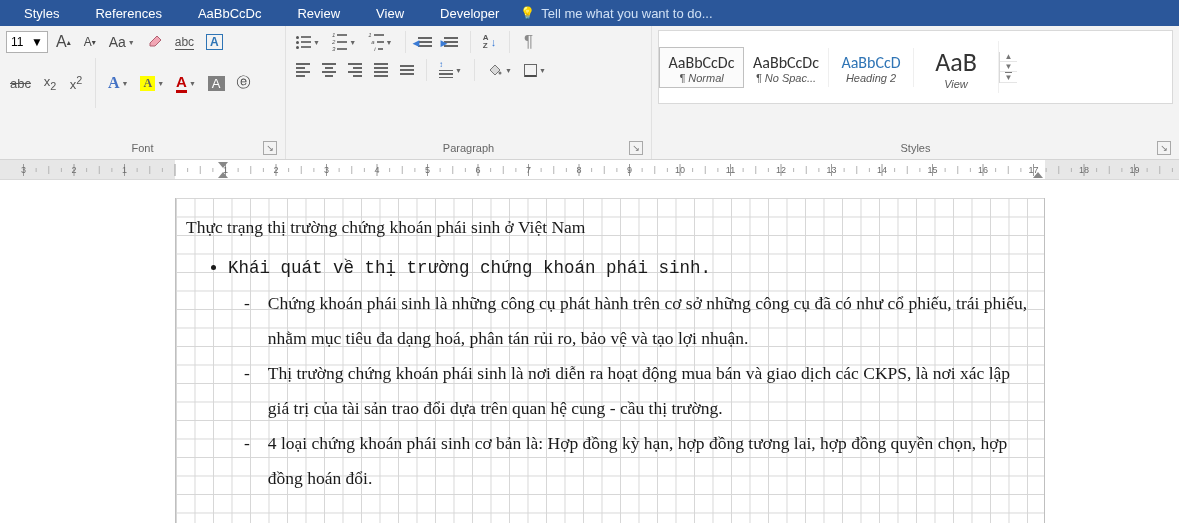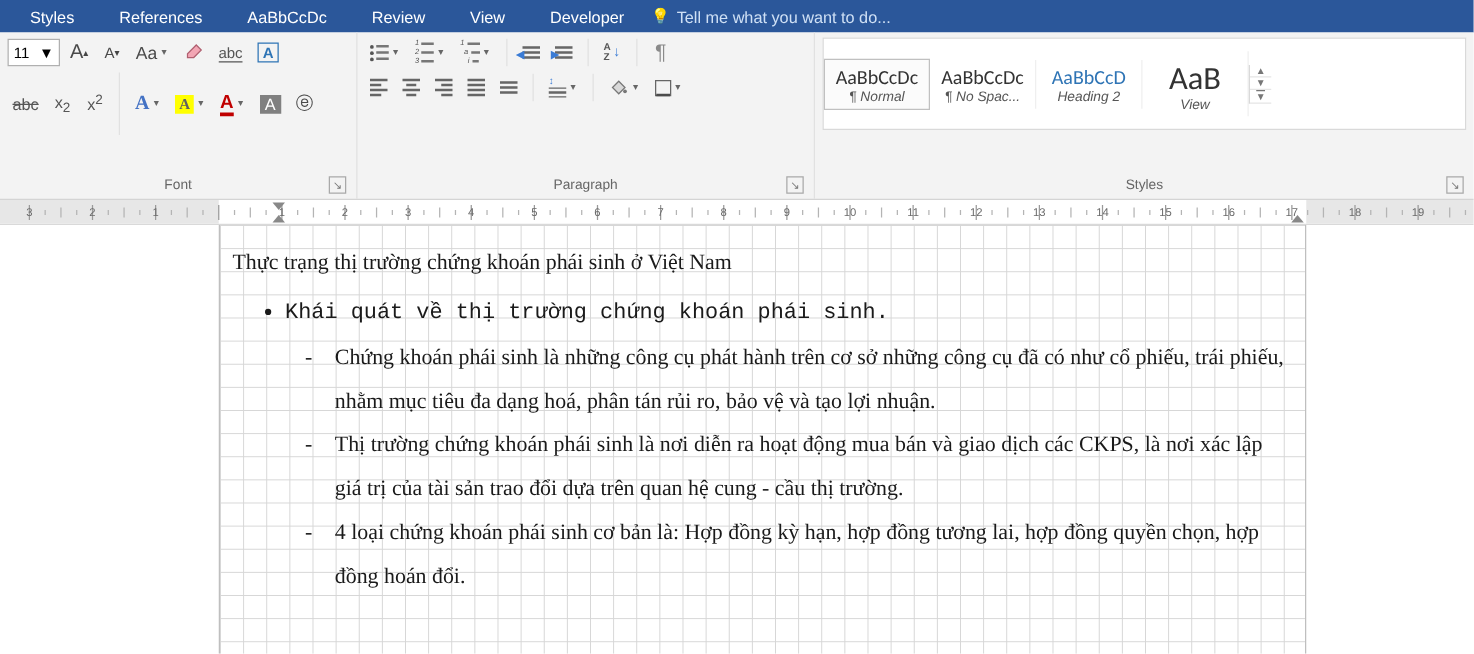--- a/index.html
+++ b/index.html
@@ -285,20 +285,21 @@
       linear-gradient(90deg, #d6d6d6 1px, transparent 1px);
     background-size: 18.5px 18.5px;
     border-left: 1px solid #bfbfbf;
     border-right: 1px solid #bfbfbf;
     padding: 12px 10px 0 10px;
     font-family: "Times New Roman", serif;
     font-size: 17.5px;
     color: #1a1a1a;
     line-height: 35px;
     position: relative;
+    margin-top: 18px;
   }
   .page .title-line { margin-bottom: 6px; }
   .page ul {
     list-style: disc;
     padding-left: 42px;
     margin-bottom: 0;
     font-family: Liberation Mono, monospace;
   }
   .page .dashlist {
     padding-left: 58px;

